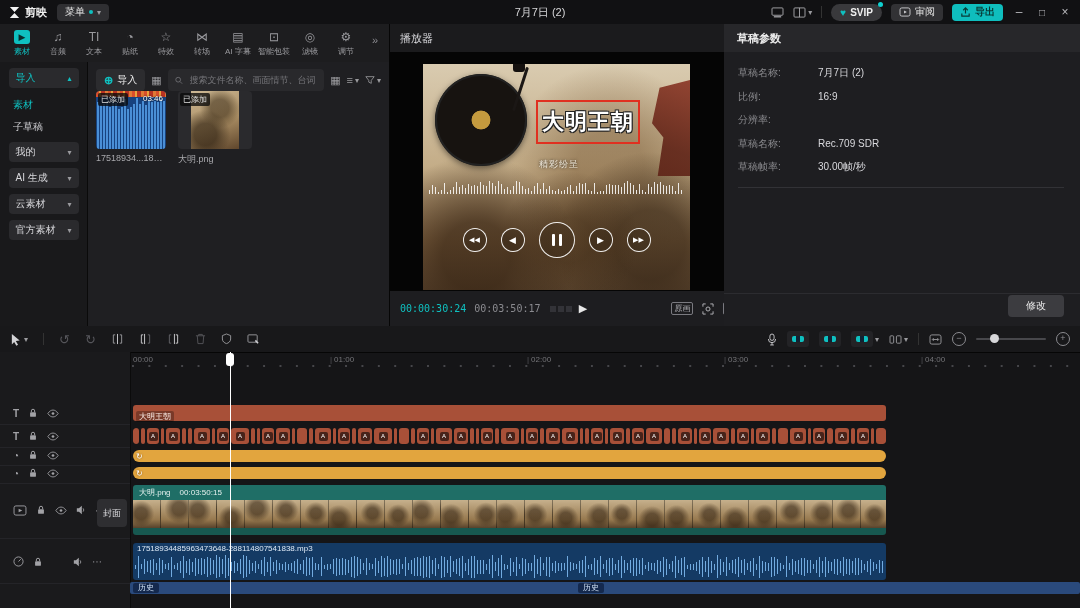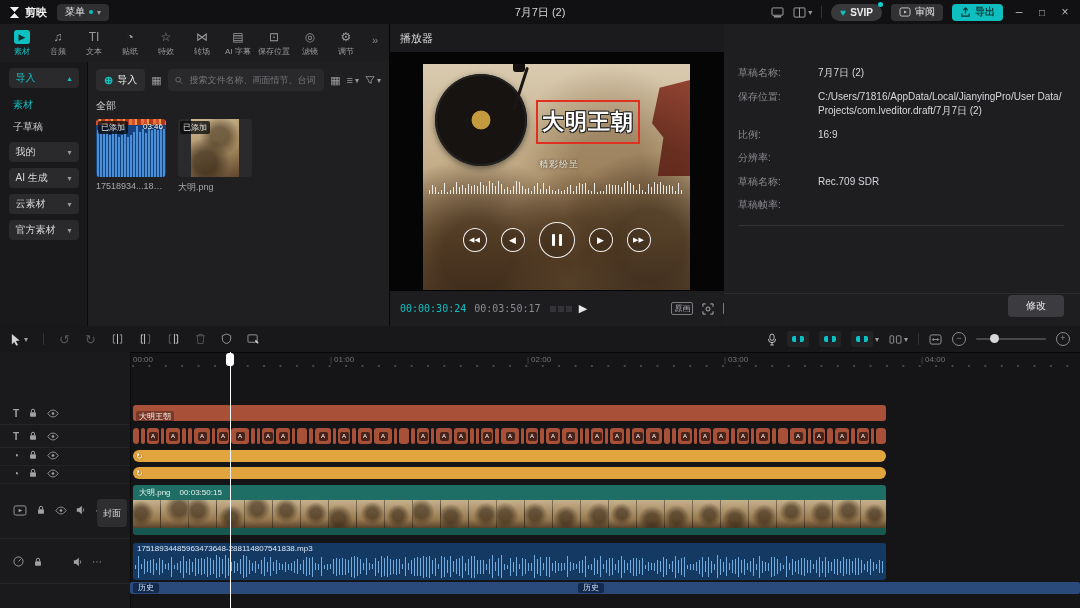--- a/index.html
+++ b/index.html
@@ -239,21 +239,21 @@
         <div class="tab">
           <span class="tab-ic ">⋈</span>
                   <span class="tab-lb">转场</span>
         </div>
         <div class="tab">
           <span class="tab-ic ">▤</span>
                   <span class="tab-lb">AI 字幕</span>
         </div>
         <div class="tab">
           <span class="tab-ic ">⊡</span>
-                  <span class="tab-lb">保存位置</span>
+                  <span class="tab-lb">智能包装</span>
         </div>
         <div class="tab">
           <span class="tab-ic ">◎</span>
                   <span class="tab-lb">滤镜</span>
         </div>
         <div class="tab">
           <span class="tab-ic ">⚙</span>
                   <span class="tab-lb">调节</span>
         </div>
       </div>
@@ -304,21 +304,20 @@
         </span>
         <span class="mt-ic">▦</span>
         <span class="mt-ic">≡<span class="chev">▾</span></span>
         <span class="mt-ic">
           <svg width="10" height="10" viewBox="0 0 12 12">
               <path d="M1 2h10L7.5 6.5V10l-3-1.5V6.5z" fill="none" stroke="#9a9a9e"></path>
             </svg>
           <span class="chev">▾</span>
         </span>
       </div>
-      <div class="all-label">全部</div>
       <div class="media-items">
         <div class="mitem">
           <div class="mthumb">
             <div class="mtop"></div>
             <div class="mwave">
                 <b style="height: 47px;"></b>
                 <b style="height: 44px;"></b>
                 <b style="height: 45px;"></b>
                 <b style="height: 48px;"></b>
                 <b style="height: 42px;"></b>
@@ -490,43 +489,41 @@
           </svg>
         <span class="badge-box">16:9</span>
         <svg width="12" height="12" viewBox="0 0 13 13">
             <path d="M1 4.5V1h3.5M8.5 1H12v3.5M12 8.5V12H8.5M4.5 12H1V8.5" fill="none" stroke="#b9b9bd" stroke-width="1.2"></path>
           </svg>
       </span>
     </div>
   </div>
 
   <div class="rpanel">
+    <div class="rp-hd">草稿参数</div>
     <div class="rp-body">
       <div>
           <div class="prow">
             <span class="lb">草稿名称:</span>
                   <span class="vl">7月7日 (2)</span>
           </div>
           <div class="prow">
-            <span class="lb">保存位置:</span>
-                  <span class="vl">C:/Users/71816/AppData/Local/JianyingPro/User Data/Projects/com.lveditor.draft/7月7日 (2)</span>
-          </div>
-          <div class="prow">
             <span class="lb">比例:</span>
                   <span class="vl">16:9</span>
           </div>
           <div class="prow">
             <span class="lb">分辨率:</span>
           </div>
           <div class="prow">
             <span class="lb">草稿名称:</span>
                   <span class="vl">Rec.709 SDR</span>
           </div>
           <div class="prow">
             <span class="lb">草稿帧率:</span>
+                  <span class="vl">30.00帧/秒</span>
           </div>
         </div>
       <div class="rp-div"></div>
     </div>
     <div class="rp-botline"></div>
     <span class="modify-btn">修改</span>
   </div>
 
   <div class="timeline">
     <div class="tl-toolbar">

